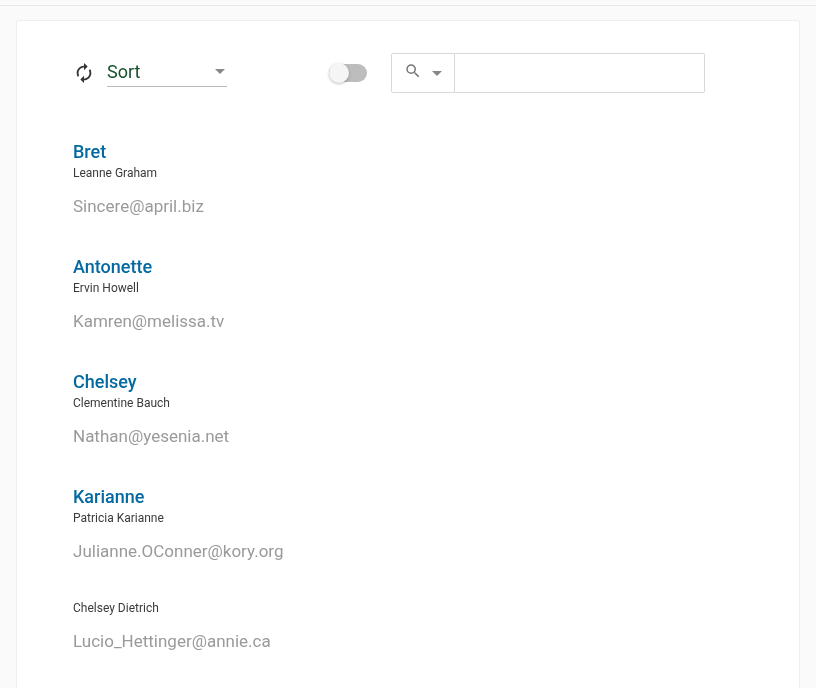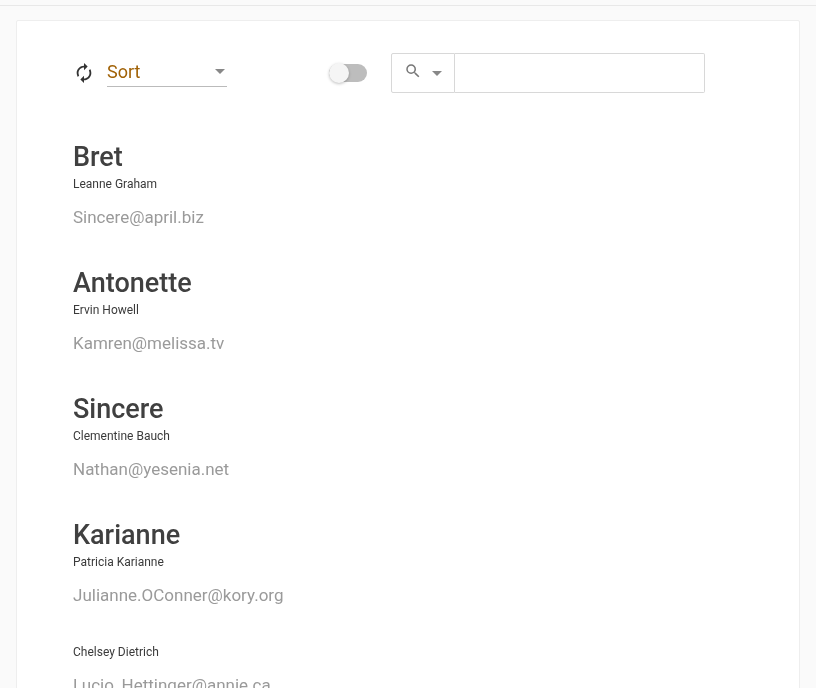--- a/index.html
+++ b/index.html
@@ -51,21 +51,21 @@
       position: relative;
       width: 120px;
       border-bottom: 1px solid #bbb;
       cursor: pointer;
       display: flex;
       align-items: center;
       justify-content: space-between;
       padding: 2px 0 4px 0;
     }
     .sort-label {
-      color: #a16207;
+      color: #14532d;
       font-size: 18px;
       font-weight: 400;
     }
     .dropdown-caret {
       width: 0;
       height: 0;
       border-left: 5px solid transparent;
       border-right: 5px solid transparent;
       border-top: 5px solid #888;
       margin-right: 2px;
@@ -131,23 +131,23 @@
       display: flex;
       flex-direction: column;
       gap: 40px;
     }
     .user-item {
       display: flex;
       flex-direction: column;
       gap: 4px;
     }
     .user-username {
-      font-size: 27px;
+      font-size: 18px;
       font-weight: 500;
-      color: #404040;
+      color: #0369a1;
     }
     .user-name {
       font-size: 12px;
       font-weight: 400;
       color: #3a3a3a;
     }
     .user-email {
       font-size: 17px;
       font-weight: 400;
       color: #9a9a9a;
@@ -202,21 +202,21 @@
       <div class="user-email">Sincere@april.biz</div>
     </div>
 
     <div class="user-item">
       <div class="user-username">Antonette</div>
       <div class="user-name">Ervin Howell</div>
       <div class="user-email">Kamren@melissa.tv</div>
     </div>
 
     <div class="user-item">
-      <div class="user-username">Sincere</div>
+      <div class="user-username">Chelsey</div>
       <div class="user-name">Clementine Bauch</div>
       <div class="user-email">Nathan@yesenia.net</div>
     </div>
 
     <div class="user-item">
       <div class="user-username">Karianne</div>
       <div class="user-name">Patricia Karianne</div>
       <div class="user-email">Julianne.OConner@kory.org</div>
     </div>
 

